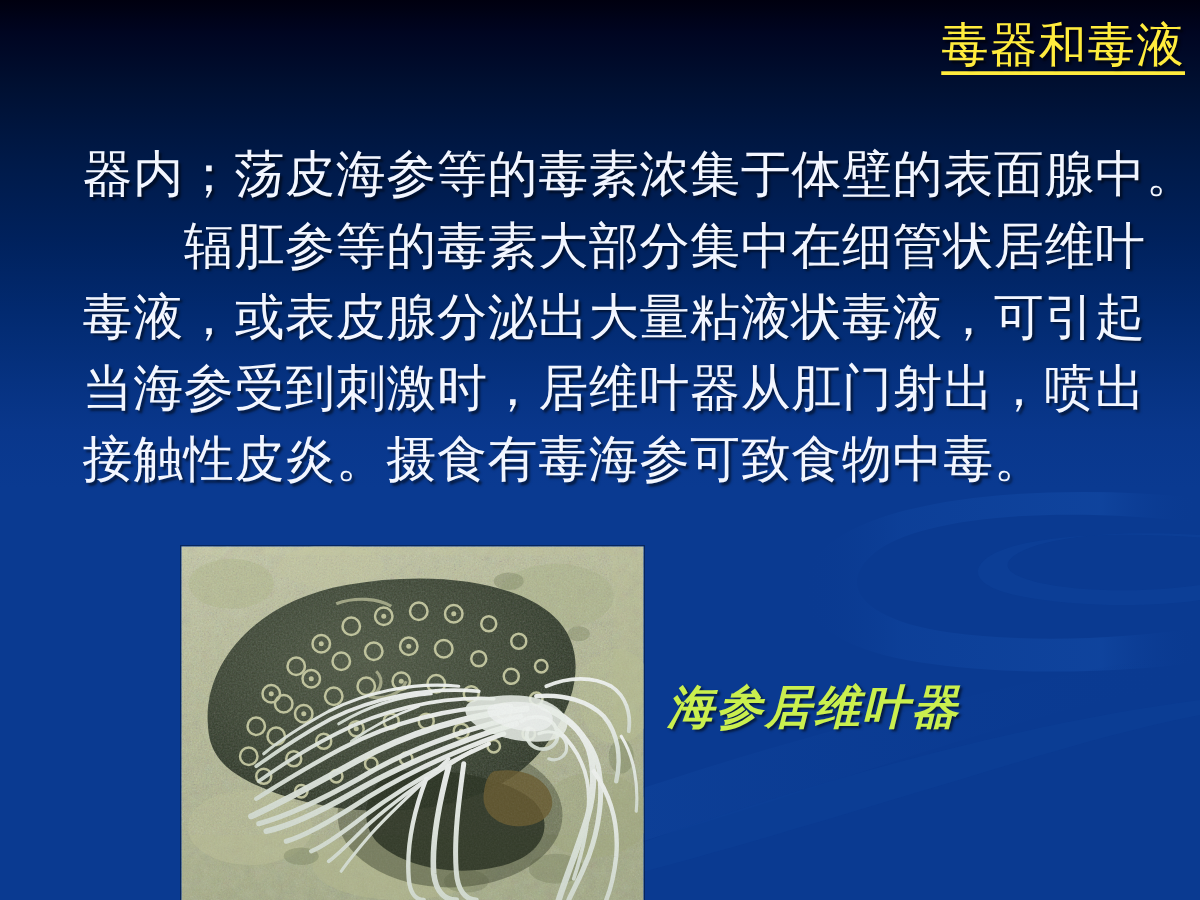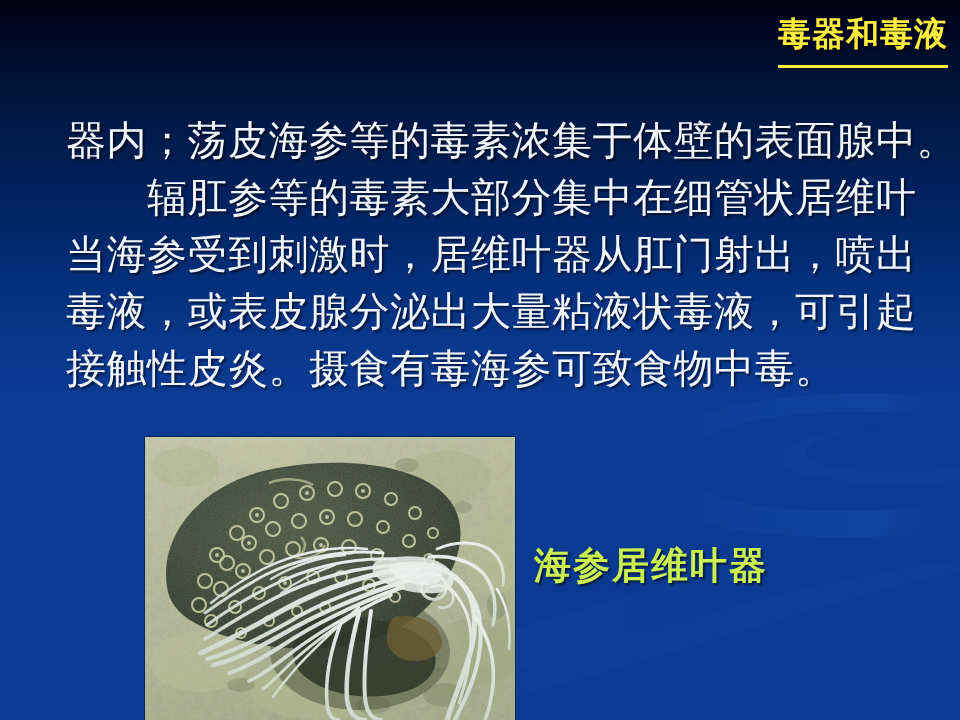--- a/index.html
+++ b/index.html
@@ -38,26 +38,26 @@
     position: absolute;
     inset: 0;
     pointer-events: none;
   }
 
   
   #title {
     position: absolute;
     top: 17px;
     right: 12px;
-    font-size: 33px;
-    font-weight: bold;
+    font-size: 38px;
+    font-weight: normal;
     color: #ffec3d;
     letter-spacing: 1px;
     line-height: 1.05;
-    padding-bottom: 13px;
+    padding-bottom: 0;
     border-bottom: 3px solid #ffec3d;
     text-shadow: 2px 2px 2px rgba(0,0,0,0.65);
     white-space: nowrap;
   }
 
   
   #body-text {
     position: absolute;
     left: 66px;
     top: 112px;
@@ -89,20 +89,21 @@
   #caption {
     position: absolute;
     left: 534px;
     top: 541px;
     font-size: 37px;
     font-weight: bold;
     color: #caef4e;
     letter-spacing: 2px;
     text-shadow: 2px 2px 2px rgba(0,0,0,0.55);
     white-space: nowrap;
+    font-style: italic;
   }
 </style>
 </head>
 <body>
 
 <div id="slide">
 
   <div id="bg-gradient"></div>
 
   <div id="bg-deco">
@@ -135,22 +136,22 @@
                C 860,486 920,486 960,480 L 960,468 C 918,474 866,474 830,466
                C 806,460 800,452 812,444 C 836,428 900,424 960,428 Z" fill="#0e4199" opacity="0.6"></path>
     </svg>
   </div>
 
   <div id="title">毒器和毒液</div>
 
   <div id="body-text">
     <div class="line">器内；荡皮海参等的毒素浓集于体壁的表面腺中。</div>
     <div class="line">　　辐肛参等的毒素大部分集中在细管状居维叶</div>
+    <div class="line">毒液，或表皮腺分泌出大量粘液状毒液，可引起</div>
     <div class="line">当海参受到刺激时，居维叶器从肛门射出，喷出</div>
-    <div class="line">毒液，或表皮腺分泌出大量粘液状毒液，可引起</div>
     <div class="line">接触性皮炎。摄食有毒海参可致食物中毒。</div>
   </div>
 
   <div id="photo-frame">
     <svg width="370" height="283" viewBox="0 0 370 283" preserveAspectRatio="none">
       <defs>
         <linearGradient id="sandG" x1="0" y1="0" x2="0.3" y2="1">
           <stop offset="0%" stop-color="#d6d6ae"></stop>
           <stop offset="35%" stop-color="#c6c79c"></stop>
           <stop offset="70%" stop-color="#bcbe93"></stop>

